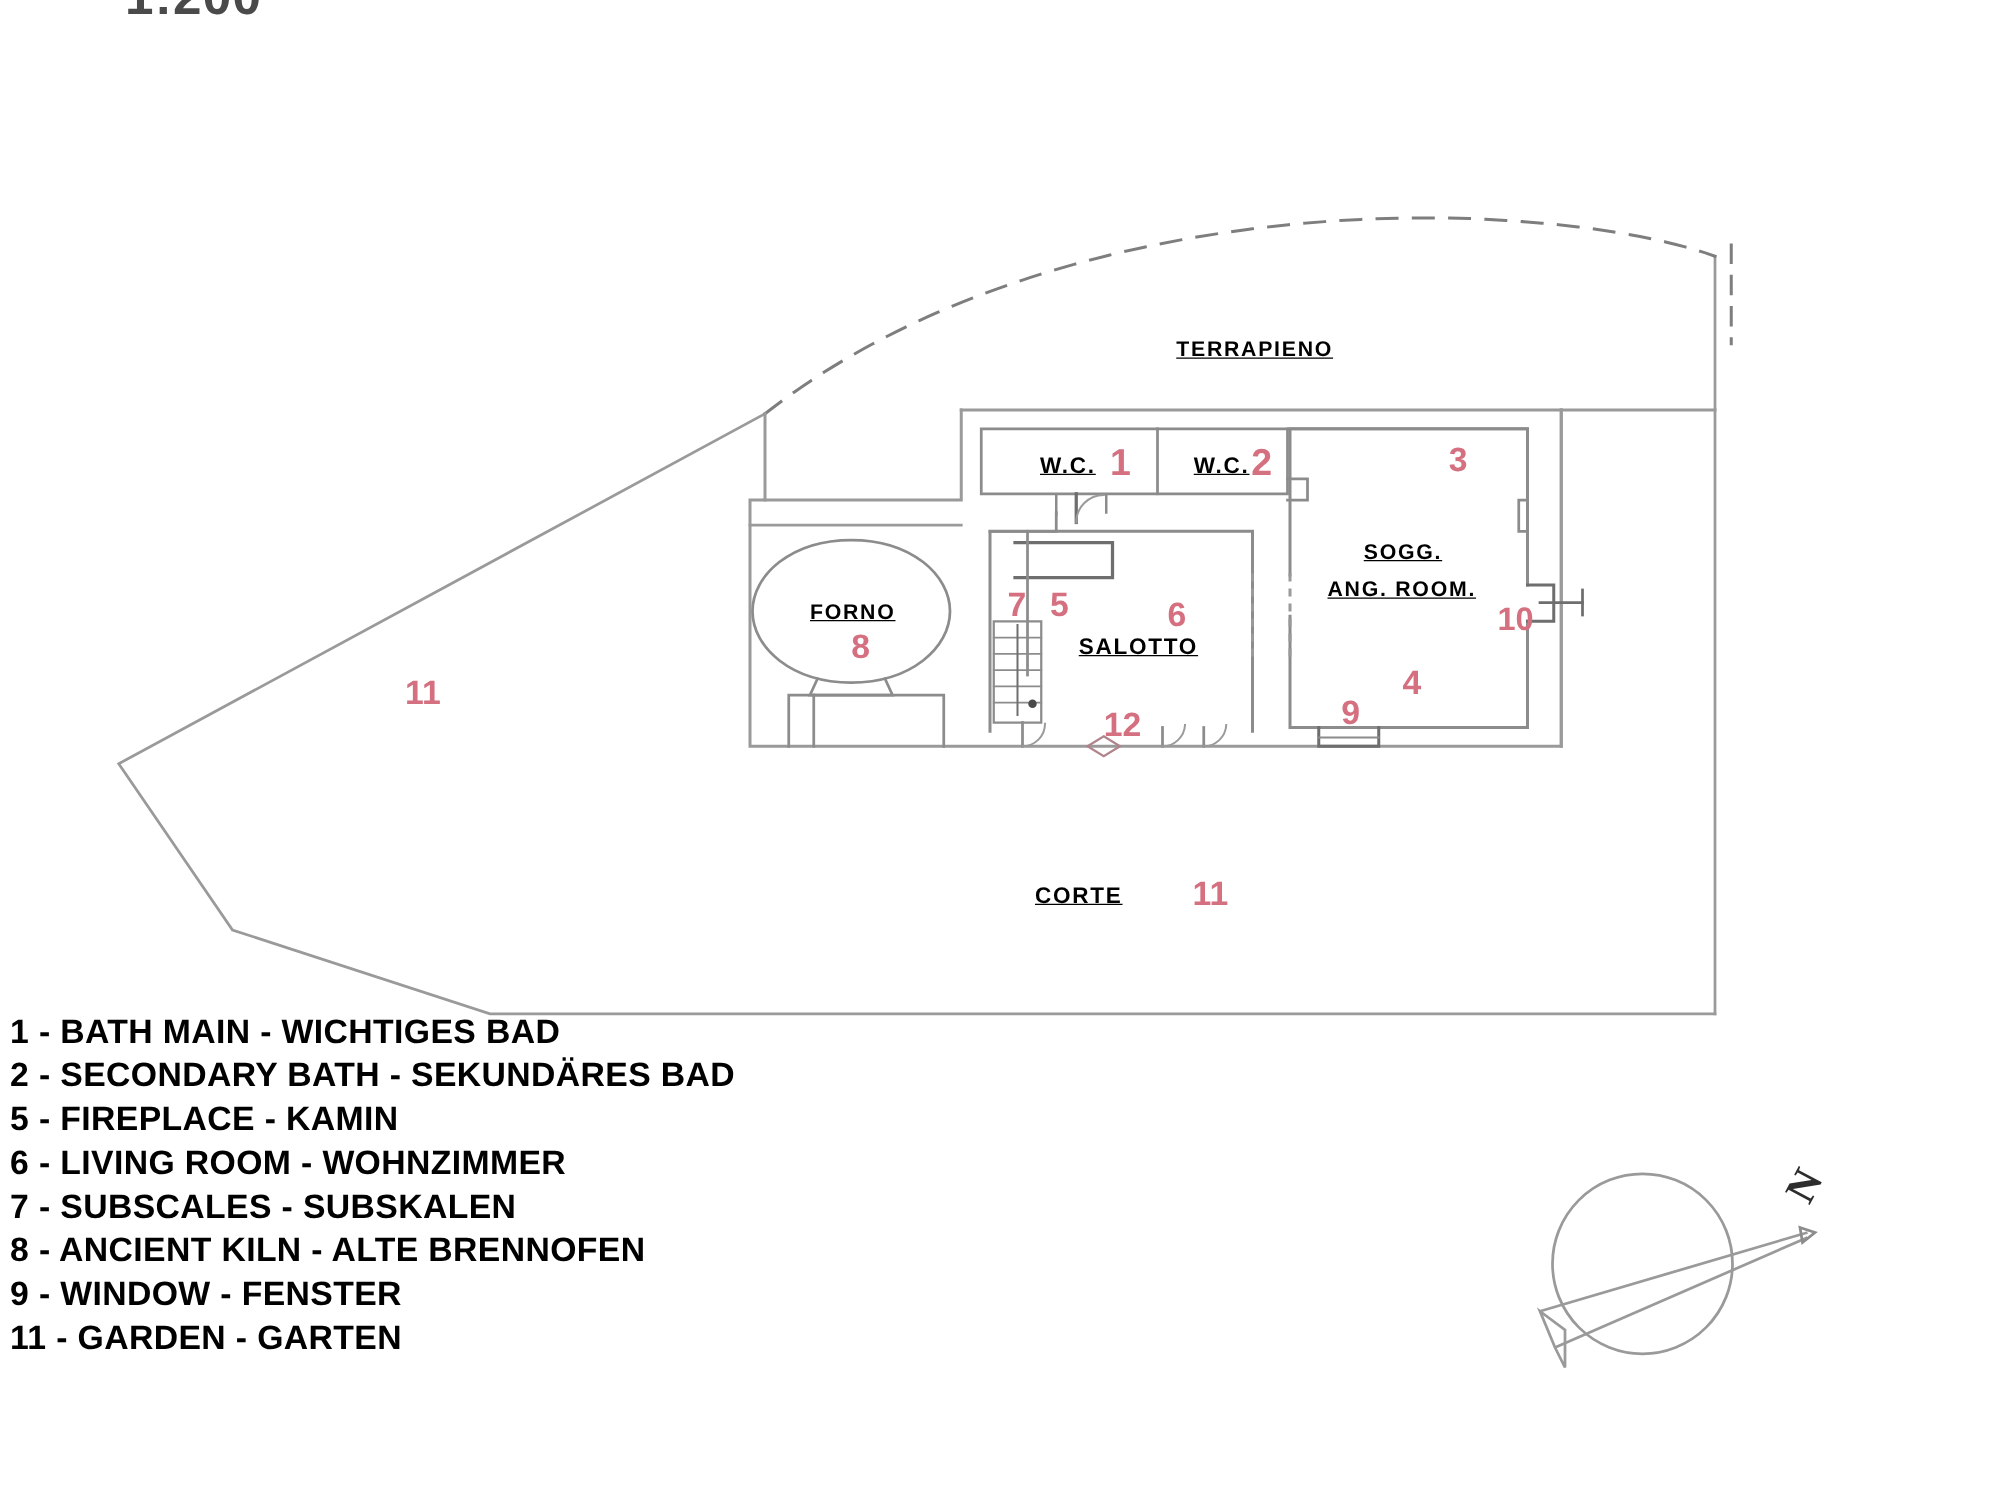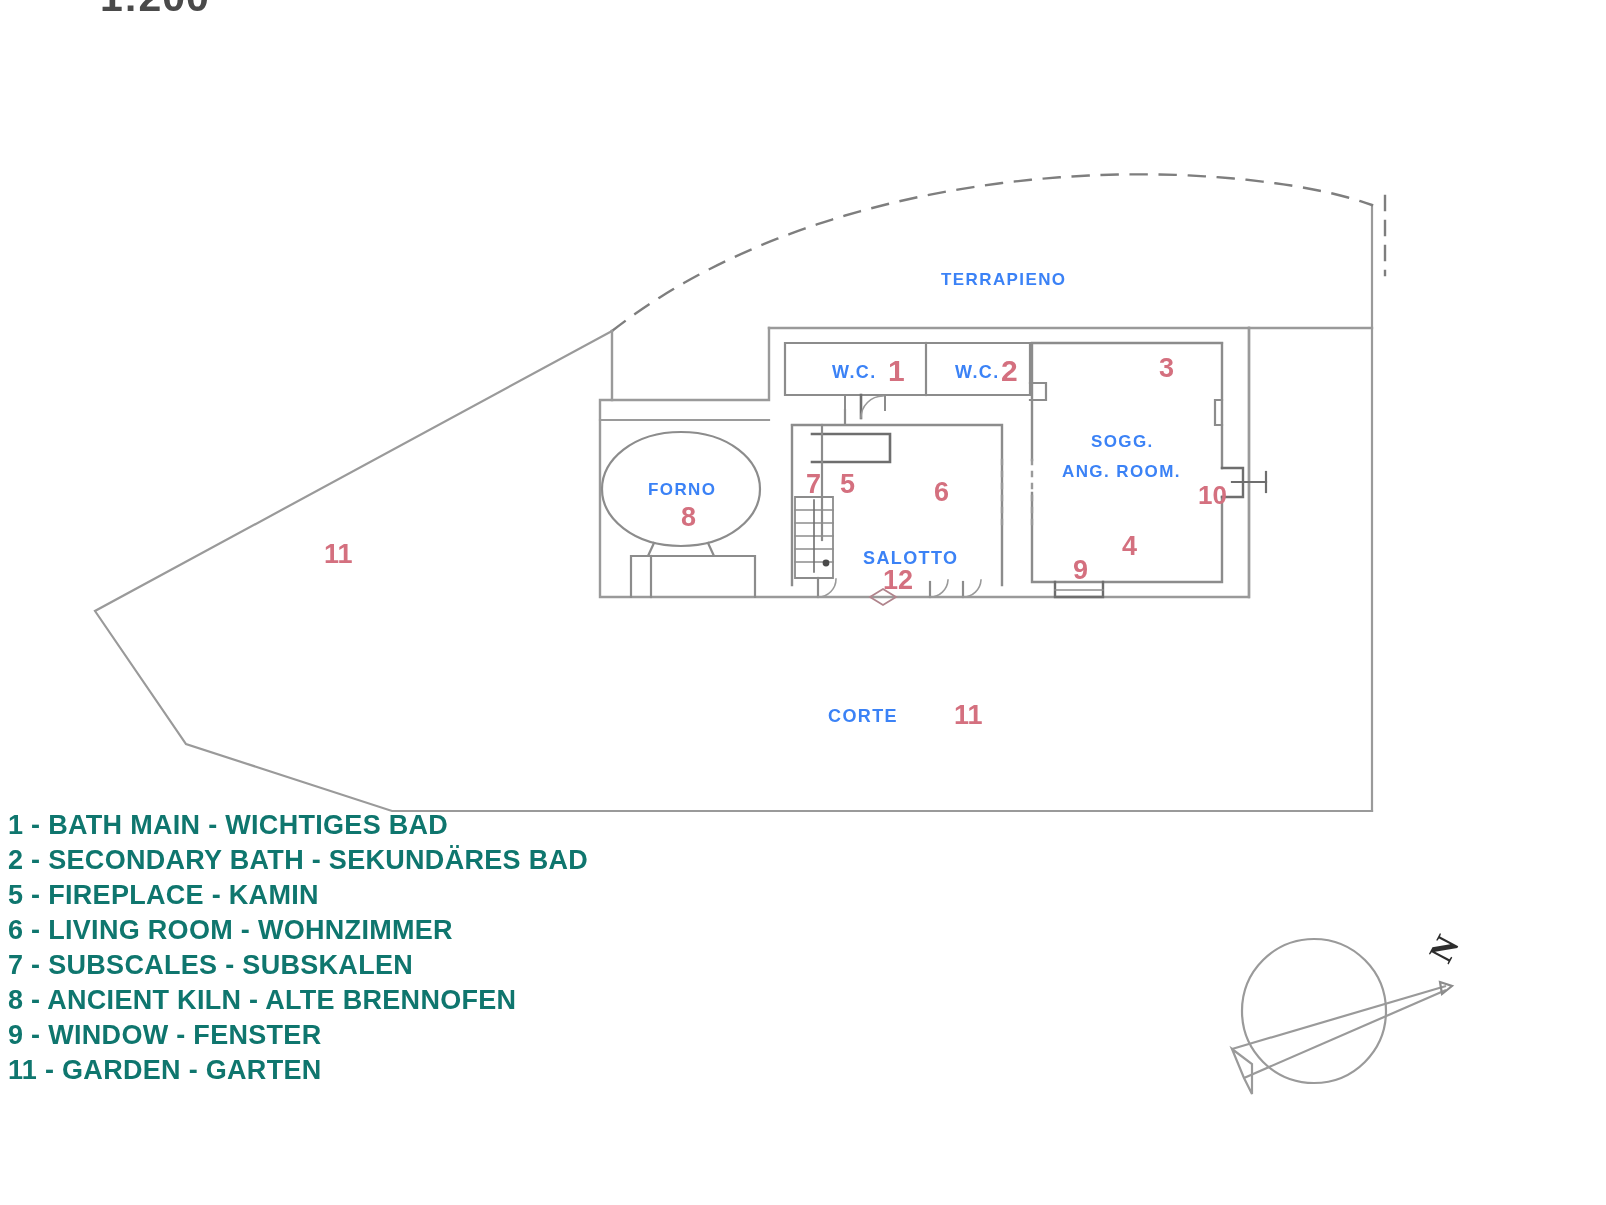--- a/index.html
+++ b/index.html
@@ -39,44 +39,45 @@
     left: 0;
     top: 0;
     width: 1606px;
     height: 1205px;
   }
   
   .plan-label {
     position: absolute;
     font-family: "Liberation Sans", sans-serif;
     font-weight: 700;
-    color: #3b82f6;
+    color: #000000;
     white-space: nowrap;
     letter-spacing: 1.4px;
+    text-decoration: underline;
   }
   .plan-num {
     position: absolute;
     font-family: "Liberation Sans", sans-serif;
     font-weight: 700;
     color: #d4707f;
     white-space: nowrap;
   }
   
   .legend {
     position: absolute;
     left: 8px;
     top: 808px;
     width: 700px;
   }
   .legend-row {
     font-family: "Liberation Sans", sans-serif;
     font-size: 27px;
     font-weight: 600;
     letter-spacing: 0.3px;
-    color: #0f766e;
+    color: #000000;
     line-height: 35px;
     white-space: nowrap;
   }
   
   .compass {
     position: absolute;
     left: 1196px;
     top: 916px;
     width: 300px;
     height: 190px;
@@ -240,21 +241,21 @@
     </g>
   </svg>
 
   <div>
     <div class="plan-label" style="left:941px; top:270px; font-size:17px;">TERRAPIENO</div>
     <div class="plan-label" style="left:832px; top:362px; font-size:18px;">W.C.</div>
     <div class="plan-label" style="left:955px; top:362px; font-size:18px;">W.C.</div>
     <div class="plan-label" style="left:1091px; top:432px; font-size:17px;">SOGG.</div>
     <div class="plan-label" style="left:1062px; top:462px; font-size:17px;">ANG. ROOM.</div>
     <div class="plan-label" style="left:648px; top:480px; font-size:17px;">FORNO</div>
-    <div class="plan-label" style="left:863px; top:507px; font-size:18px;margin-top:41px;">SALOTTO</div>
+    <div class="plan-label" style="left:863px; top:507px; font-size:18px;">SALOTTO</div>
     <div class="plan-label" style="left:828px; top:706px; font-size:18px;">CORTE</div>
   </div>
 
   <div>
     <div class="plan-num" style="left:888px; top:354px; font-size:30px;">1</div>
     <div class="plan-num" style="left:1001px; top:354px; font-size:30px;">2</div>
     <div class="plan-num" style="left:1159px; top:353px; font-size:27px;">3</div>
     <div class="plan-num" style="left:1122px; top:531px; font-size:27px;">4</div>
     <div class="plan-num" style="left:840px; top:469px; font-size:27px;">5</div>
     <div class="plan-num" style="left:934px; top:477px; font-size:27px;">6</div>

